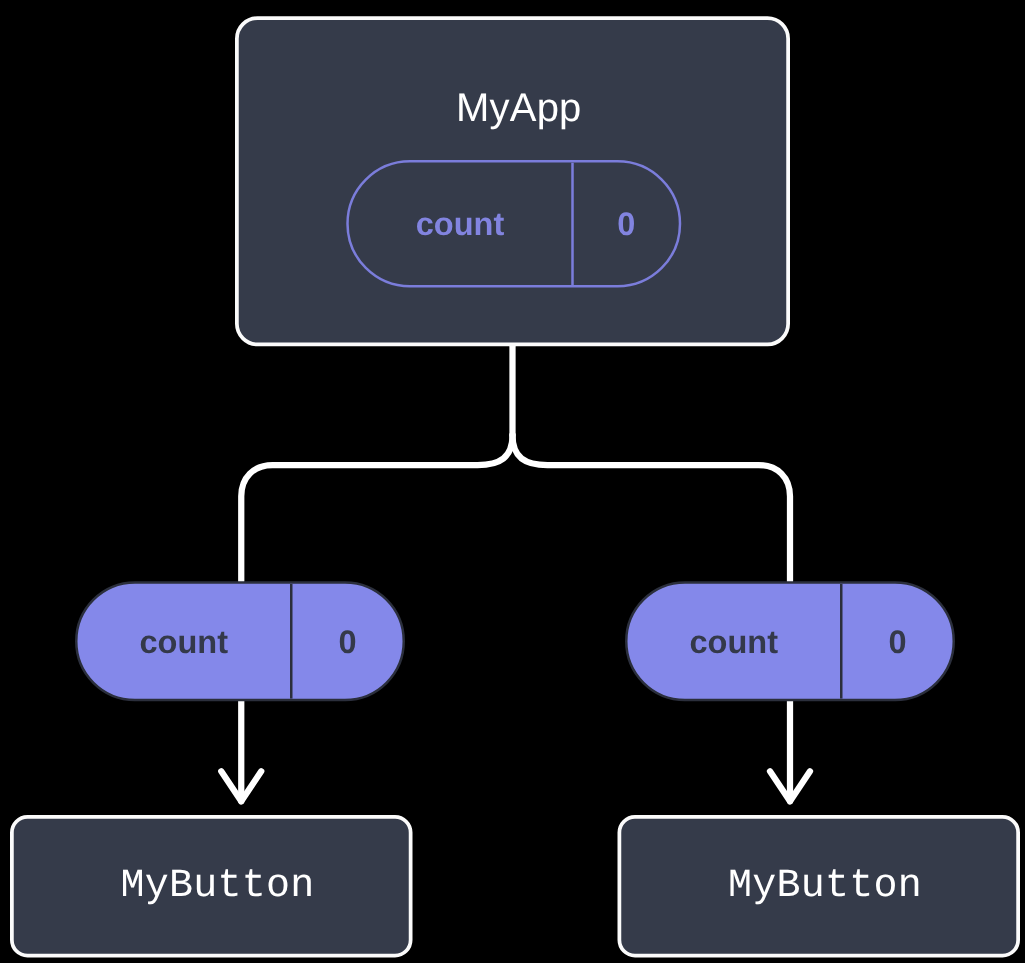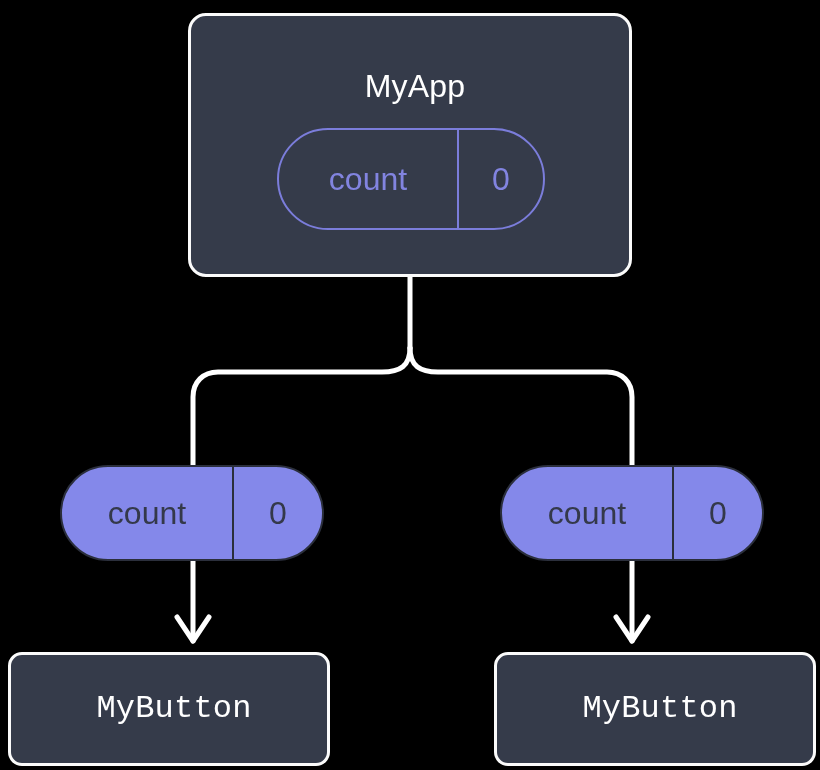--- a/index.html
+++ b/index.html
@@ -73,22 +73,22 @@
     box-sizing: border-box;
     display: flex;
     align-items: stretch;
     overflow: hidden;
   }
   .pill .pill-key,
   .pill .pill-val {
     display: flex;
     align-items: center;
     justify-content: center;
-    font-size: 32px;
-    font-weight: 400;
+    font-size: 26px;
+    font-weight: 700;
     line-height: 1;
     white-space: nowrap;
   }
 
   
   .pill.outlined {
     left: 277px;
     top: 128px;
     width: 268px;
     height: 102px;

